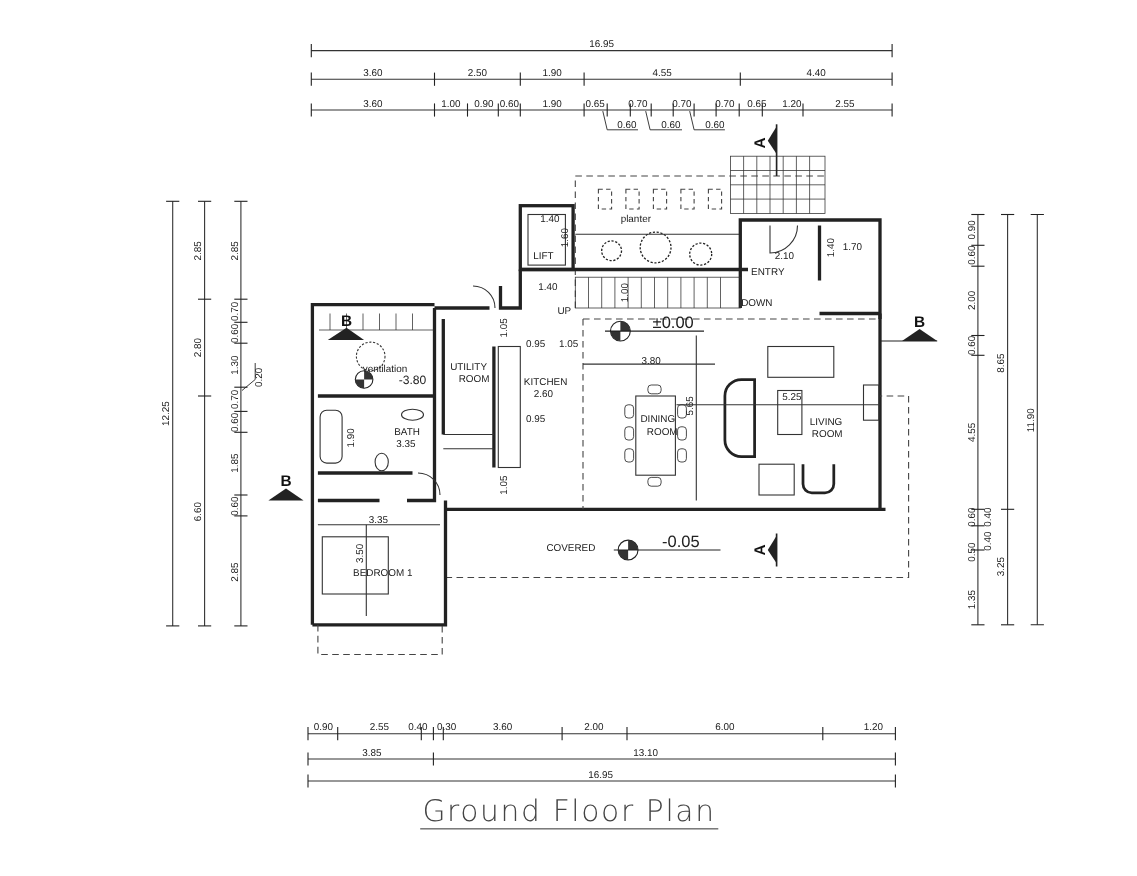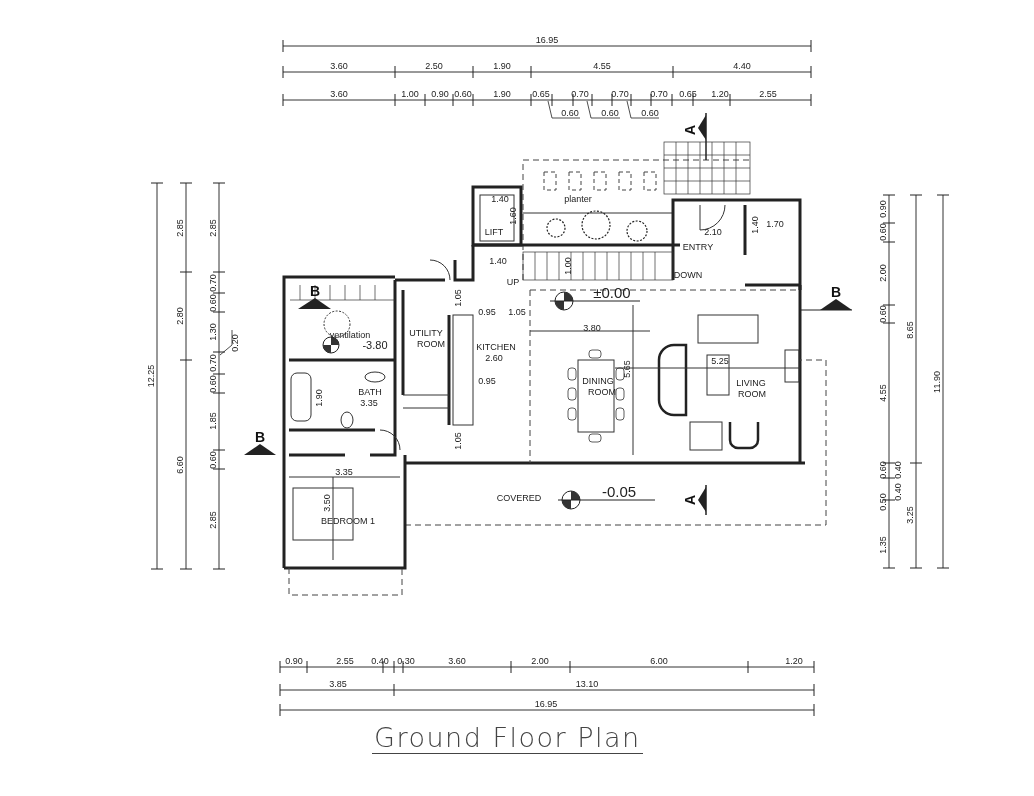--- a/index.html
+++ b/index.html
@@ -2,21 +2,21 @@
 <html><head>
 <meta charset="utf-8">
 <style>
   html,body{margin:0;padding:0;background:#ffffff;}
   body{width:1034px;height:796px;position:relative;overflow:hidden;font-family:"Liberation Sans",sans-serif;color:#222;}
   svg{position:absolute;left:0;top:0;}
   .dim{font-size:9px;fill:#222;font-family:"Liberation Sans",sans-serif;}
   .lbl{font-size:9px;fill:#222;font-family:"Liberation Sans",sans-serif;}
   .lvl{font-size:15px;fill:#222;font-family:"Liberation Sans",sans-serif;}
   .sec{font-size:14px;font-weight:bold;fill:#111;font-family:"Liberation Sans",sans-serif;}
-  .title{position:absolute;left:372px;top:724px;font-family:"DejaVu Sans",sans-serif;font-size:27px;letter-spacing:1.5px;color:#444;border-bottom:1.5px solid #444;padding:0 2px 2px 2px;line-height:1;font-weight:200;}
+  .title{position:absolute;left:382px;top:724px;font-family:"DejaVu Sans",sans-serif;font-size:27px;letter-spacing:1.5px;color:#444;border-bottom:1.5px solid #444;padding:0 2px 2px 2px;line-height:1;font-weight:200;}
   .wall{stroke:#222;stroke-width:3;fill:none;}
   .thin{stroke:#333;stroke-width:1;fill:none;}
   .dash{stroke:#444;stroke-width:1;fill:none;stroke-dasharray:6 4;}
 </style>
 </head>
 <body>
 
 <svg width="1034" height="796" viewBox="0 0 1034 796">
 
   <g>

